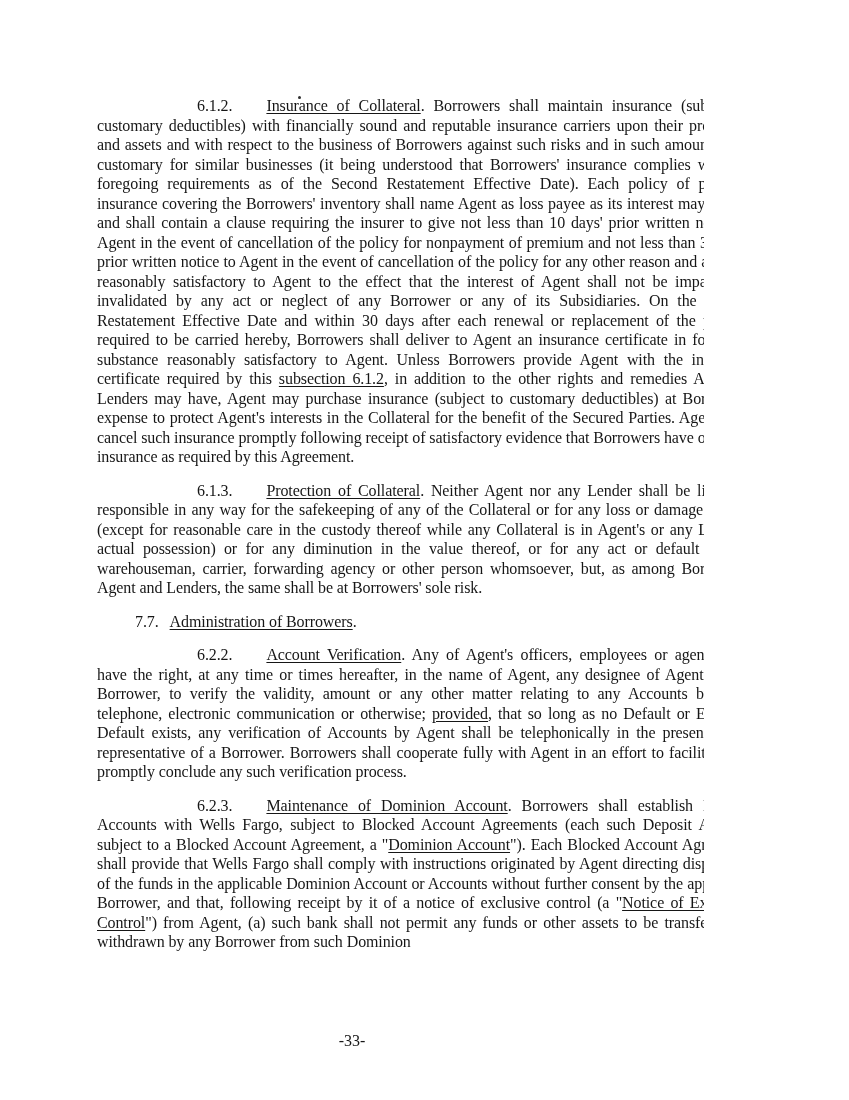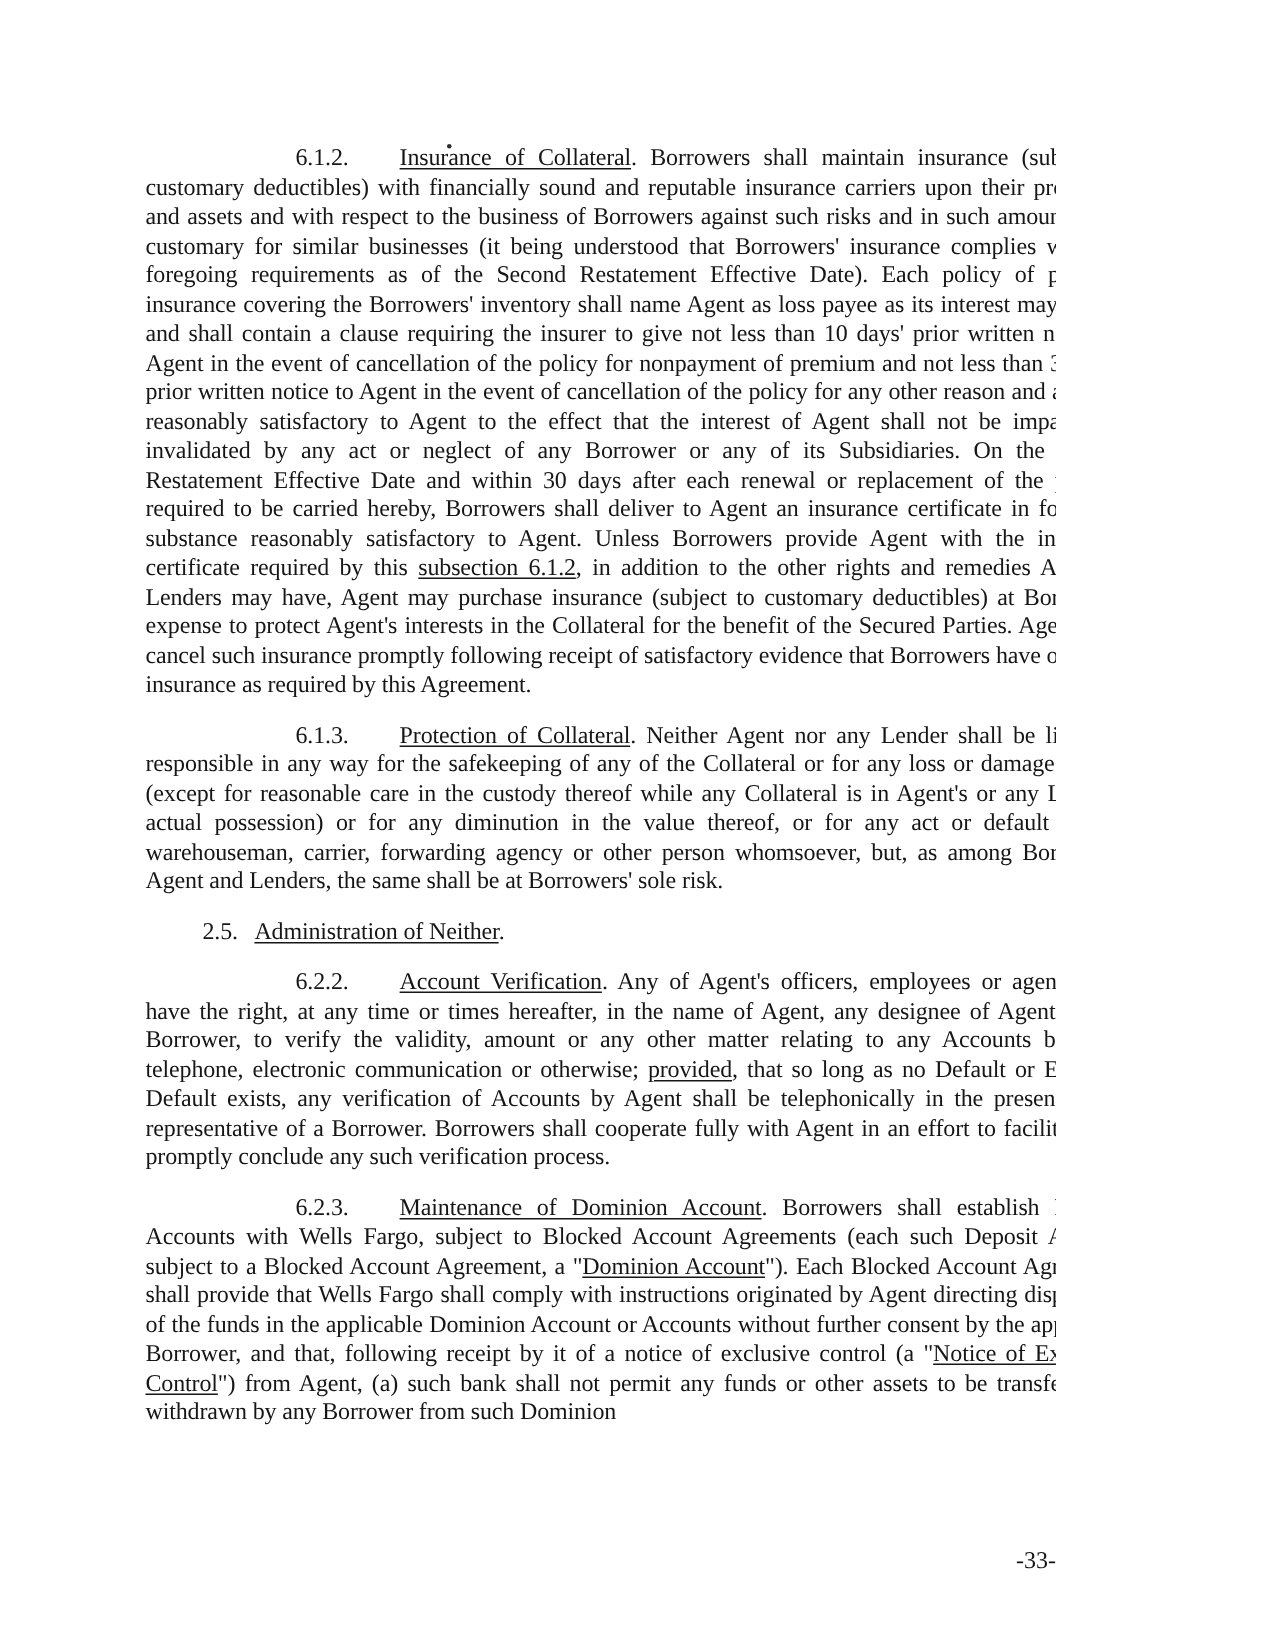--- a/index.html
+++ b/index.html
@@ -40,21 +40,21 @@
   .section .tab    { width: 11px; }
   .u {
     text-decoration: underline;
     text-underline-offset: 2px;
   }
   .page-footer {
     position: absolute;
     left: 0;
     right: 0;
     top: 1031px;
-    text-align: right;
+    text-align: center;
     font-size: 16px;
     line-height: 19.5px;
   }
   .artifact-dot {
     position: absolute;
     left: 298px;
     top: 96px;
     width: 3px;
     height: 3px;
     border-radius: 50%;
@@ -62,18 +62,18 @@
   }
 </style>
 </head>
 <body>
 
 <div class="page">
   <div class="artifact-dot"></div>
   <main class="doc-body" id="paragraphs">
       <p class="para subsection"><span class="secnum">6.1.2.</span><span class="tab"></span><span class="u">Insurance of Collateral</span><span class="n">.  Borrowers shall maintain insurance (subject to customary deductibles) with financially sound and reputable insurance carriers upon their properties and assets and with respect to the business of Borrowers against such risks and in such amounts as is customary for similar businesses (it being understood that Borrowers' insurance complies with the foregoing requirements as of the Second Restatement Effective Date).  Each policy of property insurance covering the Borrowers' inventory shall name Agent as loss payee as its interest may appear and shall contain a clause requiring the insurer to give not less than 10 days' prior written notice to Agent in the event of cancellation of the policy for nonpayment of premium and not less than 30 days' prior written notice to Agent in the event of cancellation of the policy for any other reason and a clause reasonably satisfactory to Agent to the effect that the interest of Agent shall not be impaired or invalidated by any act or neglect of any Borrower or any of its Subsidiaries.  On the Second Restatement Effective Date and within 30 days after each renewal or replacement of the policies required to be carried hereby, Borrowers shall deliver to Agent an insurance certificate in form and substance reasonably satisfactory to Agent.  Unless Borrowers provide Agent with the insurance certificate required by this </span><span class="u">subsection 6.1.2</span><span class="n">, in addition to the other rights and remedies Agent or Lenders may have, Agent may purchase insurance (subject to customary deductibles) at Borrowers' expense to protect Agent's interests in the Collateral for the benefit of the Secured Parties.  Agent shall cancel such insurance promptly following receipt of satisfactory evidence that Borrowers have obtained insurance as required by this Agreement.</span></p>
       <p class="para subsection"><span class="secnum">6.1.3.</span><span class="tab"></span><span class="u">Protection of Collateral</span><span class="n">.  Neither Agent nor any Lender shall be liable or responsible in any way for the safekeeping of any of the Collateral or for any loss or damage thereto (except for reasonable care in the custody thereof while any Collateral is in Agent's or any Lender's actual possession) or for any diminution in the value thereof, or for any act or default of any warehouseman, carrier, forwarding agency or other person whomsoever, but, as among Borrowers, Agent and Lenders, the same shall be at Borrowers' sole risk.</span></p>
-      <p class="para section"><span class="secnum">2.5.</span><span class="tab"></span><span class="u">Administration of Neither</span><span class="n">.</span></p>
+      <p class="para section"><span class="secnum">7.7.</span><span class="tab"></span><span class="u">Administration of Borrowers</span><span class="n">.</span></p>
       <p class="para subsection"><span class="secnum">6.2.2.</span><span class="tab"></span><span class="u">Account Verification</span><span class="n">.  Any of Agent's officers, employees or agents shall have the right, at any time or times hereafter, in the name of Agent, any designee of Agent or any Borrower, to verify the validity, amount or any other matter relating to any Accounts by mail, telephone, electronic communication or otherwise; </span><span class="u">provided</span><span class="n">, that so long as no Default or Event of Default exists, any verification of Accounts by Agent shall be telephonically in the presence of a representative of a Borrower.  Borrowers shall cooperate fully with Agent in an effort to facilitate and promptly conclude any such verification process.</span></p>
       <p class="para subsection"><span class="secnum">6.2.3.</span><span class="tab"></span><span class="u">Maintenance of Dominion Account</span><span class="n">.  Borrowers shall establish Deposit Accounts with Wells Fargo, subject to Blocked Account Agreements (each such Deposit Account subject to a Blocked Account Agreement, a "</span><span class="u">Dominion Account</span><span class="n">").  Each Blocked Account Agreement shall provide that Wells Fargo shall comply with instructions originated by Agent directing disposition of the funds in the applicable Dominion Account or Accounts without further consent by the applicable Borrower, and that, following receipt by it of a notice of exclusive control (a "</span><span class="u">Notice of Exclusive Control</span><span class="n">") from Agent, (a) such bank shall not permit any funds or other assets to be transferred or withdrawn by any Borrower from such Dominion</span></p>
     </main>
   <footer class="page-footer">-33-</footer>
 </div>
 
 </body></html>

